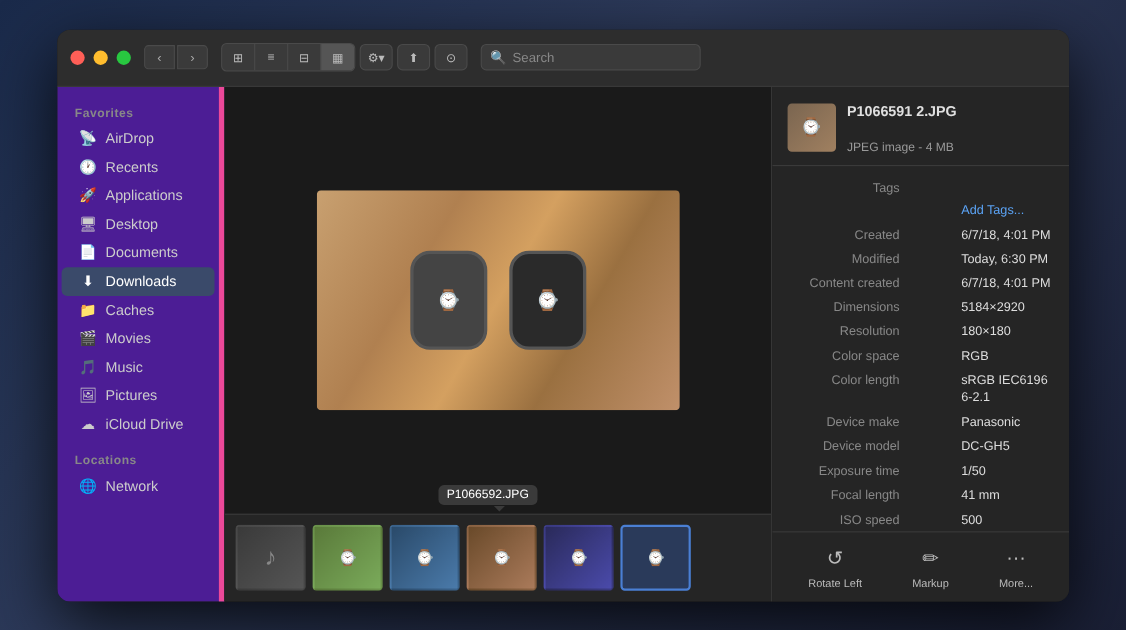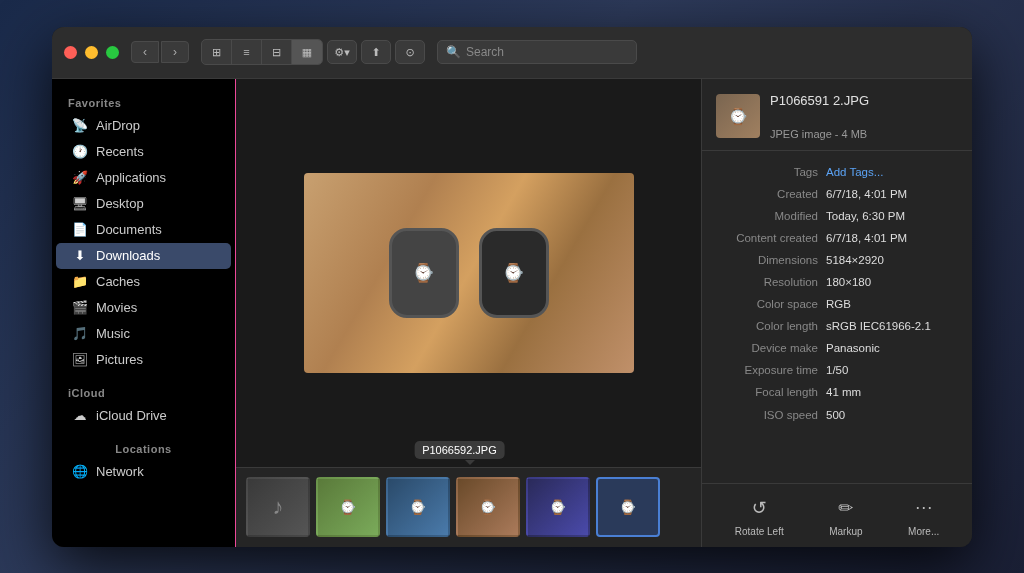--- a/index.html
+++ b/index.html
@@ -147,23 +147,23 @@
       gap: 5px;
     }
     
     .content {
       display: flex;
       flex: 1;
       overflow: hidden;
     }
     
     .sidebar {
-      width: 184px;
-      background: #000000;
-      border-right: 1px solid #ec4899;
+      width: 152px;
+      background: #4c1d95;
+      border-right: 5px solid #ec4899;
       padding: 12px 0;
       flex-shrink: 0;
       overflow-y: auto;
     }
     .sidebar-section-title {
       font-size: 11px;
       font-weight: 700;
       color: #888;
       padding: 6px 16px 4px;
       letter-spacing: 0.5px;
@@ -302,52 +302,53 @@
       background: linear-gradient(135deg, #7a6550, #a08060);
       border-radius: 4px;
       display: flex;
       align-items: center;
       justify-content: center;
       font-size: 16px;
     }
     .info-file-name {
       color: #e0e0e0;
       font-size: 13px;
-      font-weight: 400;
+      font-weight: 700;
     }
     .info-file-type {
       color: #999;
       font-size: 11px;
       margin-top: 20px;
     }
     .info-table {
       padding: 10px 14px;
       flex: 1;
       overflow-y: auto;
     }
     .info-row {
       display: flex;
       align-items: flex-start;
       padding: 3px 0;
       font-size: 11.5px;
+      gap: 48px;
     }
     .info-label {
       width: 110px;
       text-align: right;
       color: #888;
       padding-right: 8px;
       flex-shrink: 0;
       line-height: 1.4;
     }
     .info-value {
       color: #ddd;
       line-height: 1.4;
       word-break: break-all;
     }
-    .info-value.tags { color: #5ba3f5; }
+    .info-value.tags { color: #5ba3f5; margin-top: 20px; }
     .info-actions {
       height: 64px;
       border-top: 1px solid #3a3a3a;
       display: flex;
       align-items: center;
       justify-content: space-around;
       padding: 0 10px;
     }
     .action-btn {
       display: flex;
@@ -485,27 +486,26 @@
       </div>
       <div class="sidebar-item">
         <span class="sidebar-icon">🎵</span>
         <span>Music</span>
       </div>
       <div class="sidebar-item">
         <span class="sidebar-icon">🖼</span>
         <span>Pictures</span>
       </div>
 
-      <div class="sidebar-section-title" style="margin-top:8px;">iCloud</div>
       <div class="sidebar-item">
         <span class="sidebar-icon">☁</span>
         <span>iCloud Drive</span>
       </div>
 
-      <div class="sidebar-section-title" style="margin-top:8px;text-align:center;">Locations</div>
+      <div class="sidebar-section-title" style="margin-top:8px;">Locations</div>
       <div class="sidebar-item">
         <span class="sidebar-icon">🌐</span>
         <span>Network</span>
       </div>
     </div>
 
     <div class="file-browser" style="position:relative;">
       <div class="preview-main">
         <div class="preview-image">
           <div class="hand-bg">
@@ -584,20 +584,24 @@
         </div>
         <div class="info-row">
           <span class="info-label">Color length</span>
           <span class="info-value">sRGB IEC61966-2.1</span>
         </div>
         <div class="info-row">
           <span class="info-label">Device make</span>
           <span class="info-value">Panasonic</span>
         </div>
         <div class="info-row">
+          <span class="info-label">Device model</span>
+          <span class="info-value">DC-GH5</span>
+        </div>
+        <div class="info-row">
           <span class="info-label">Exposure time</span>
           <span class="info-value">1/50</span>
         </div>
         <div class="info-row">
           <span class="info-label">Focal length</span>
           <span class="info-value">41 mm</span>
         </div>
         <div class="info-row">
           <span class="info-label">ISO speed</span>
           <span class="info-value">500</span>

